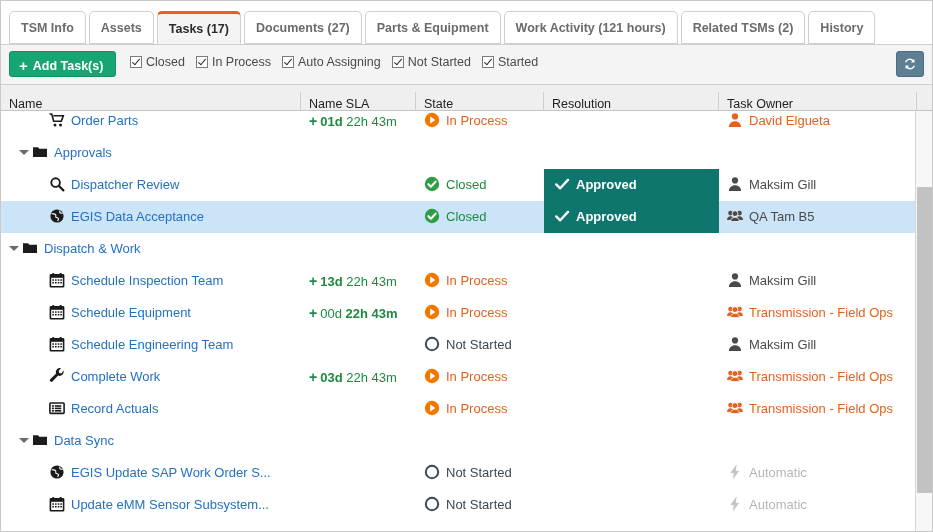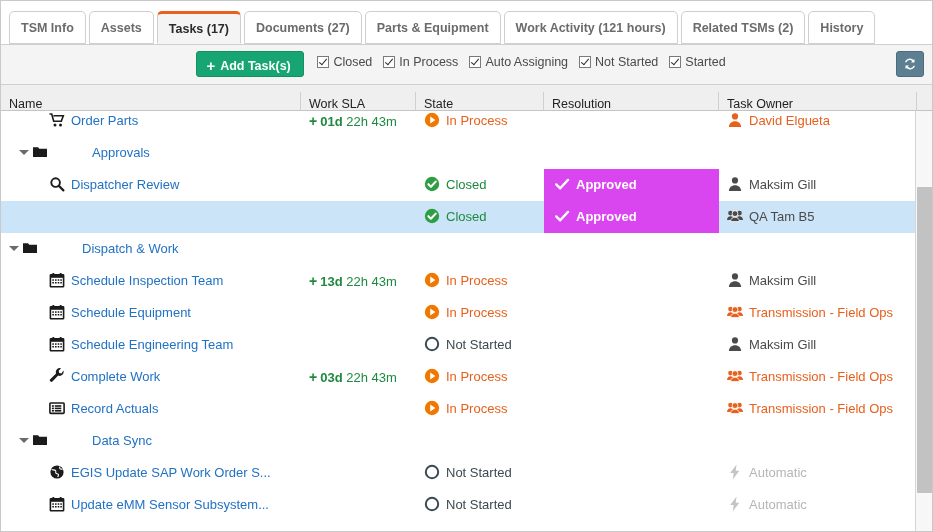--- a/index.html
+++ b/index.html
@@ -61,21 +61,20 @@
 
   
   .toolbar {
     position: relative;
     height: 40px;
     box-sizing: border-box;
     background: #f4f4f4;
     border-bottom: 1px solid #cfcfcf;
     padding: 0 8px;
     white-space: nowrap;
-    text-align: center;
   }
   .addbtn {
     display: inline-block;
     vertical-align: middle;
     margin-top: 6px;
     height: 26px;
     line-height: 26px;
     padding: 0 12px 0 9px;
     background: #17a673;
     color: #ffffff;
@@ -185,28 +184,28 @@
     top: 0;
     height: 32px;
     line-height: 32px;
     font-size: 13px;
     box-sizing: border-box;
     overflow: hidden;
     white-space: nowrap;
     padding-left: 8px;
   }
   .cell.resolution-approved {
-    background: #d946ef;
+    background: #0f766e;
     color: #ffffff;
     font-weight: bold;
     padding-left: 10px;
   }
 
   .name-link { color: #2272c4; cursor: pointer; }
-  .name-group { color: #2272c4; font-weight: normal; margin-left: 38px; }
+  .name-group { color: #2272c4; font-weight: normal; }
 
   .ic {
     display: inline-block;
     vertical-align: -3px;
     margin-right: 6px;
     width: 16px;
     height: 16px;
     line-height: 16px;
     text-align: center;
   }
@@ -281,21 +280,21 @@
     <div class="refresh-btn">
       <svg width="16" height="16" viewBox="0 0 16 16">
         <path d="M3 6.2a5 5 0 0 1 8.4-2.1l1.1-1.1v3.6H8.9l1.4-1.4A3.6 3.6 0 0 0 4.4 6.2z" fill="#ffffff"></path>
         <path d="M13 9.8a5 5 0 0 1-8.4 2.1l-1.1 1.1V9.4h3.6l-1.4 1.4a3.6 3.6 0 0 0 5.9-1z" fill="#ffffff"></path>
       </svg>
     </div>
   </div>
 
   <div class="grid-head" id="gridhead">
       <div class="hcell" style="left:0px;width:300px"><span>Name</span></div>
-      <div class="hcell" style="left:300px;width:115px"><span>Work SLA</span></div>
+      <div class="hcell" style="left:300px;width:115px"><span>Name SLA</span></div>
       <div class="hcell" style="left:415px;width:128px"><span>State</span></div>
       <div class="hcell" style="left:543px;width:175px"><span>Resolution</span></div>
       <div class="hcell" style="left:718px;width:198px"><span>Task Owner</span></div>
     </div>
 
   <div class="grid-body">
     <div id="rows" style="margin-top: -6px;">
         <div class="row">
           <div class="cell" style="left:0px;width:300px;padding-left:48px"><span class="ic"><svg width="16" height="16" viewBox="0 0 16 16">
                 <path d="M0.5 2h2.2l2 7.2h7.6l2-5.4H4.4" fill="none" stroke="#1b1b1b" stroke-width="1.6"></path>
@@ -334,20 +333,25 @@
               </svg></span><span class="state-closed">Closed</span></div>
           <div class="cell resolution-approved" style="left:543px;width:175px"><span class="ic"><svg width="16" height="16" viewBox="0 0 16 16">
                 <path d="M2.2 8.4 6.2 12.3 14 3.9" fill="none" stroke="#ffffff" stroke-width="2.4" stroke-linecap="round" stroke-linejoin="round"></path>
               </svg></span><span>Approved</span></div>
           <div class="cell" style="left:718px;width:198px"><span class="ic"><svg width="16" height="16" viewBox="0 0 16 16">
                 <circle cx="8" cy="4.4" r="3.1" fill="#4a4a4a"></circle>
                 <path d="M1.9 15c0-3.6 2.7-5.8 6.1-5.8S14.1 11.4 14.1 15z" fill="#4a4a4a"></path>
               </svg></span><span class="owner-dark">Maksim Gill</span></div>
         </div>
         <div class="row sel">
+          <div class="cell" style="left:0px;width:300px;padding-left:48px"><span class="ic"><svg width="16" height="16" viewBox="0 0 16 16">
+                <circle cx="8" cy="8" r="6.6" fill="#1b1b1b"></circle>
+                <path d="M2.6 5.5c1.6.6 3 .2 4 1.2.7.7-.4 1.6.3 2.4.8.9 2.2.3 2.6 1.6.2.8-.5 1.6-.9 2.4" fill="none" stroke="#ffffff" stroke-width="1.1"></path>
+                <path d="M11 2.6c-.7 1-.3 2 .5 2.4.7.3 1.6-.2 2.2.4" fill="none" stroke="#ffffff" stroke-width="1.1"></path>
+              </svg></span><span class="name-link">EGIS Data Acceptance</span></div>
           <div class="cell" style="left:300px;width:115px"></div>
           <div class="cell" style="left:415px;width:128px"><span class="ic"><svg width="16" height="16" viewBox="0 0 16 16">
                 <circle cx="8" cy="8" r="7.2" fill="#2e9e45"></circle>
                 <path d="M4.4 8.2 6.9 10.7 11.7 5.6" fill="none" stroke="#ffffff" stroke-width="2.1" stroke-linecap="round" stroke-linejoin="round"></path>
               </svg></span><span class="state-closed">Closed</span></div>
           <div class="cell resolution-approved" style="left:543px;width:175px"><span class="ic"><svg width="16" height="16" viewBox="0 0 16 16">
                 <path d="M2.2 8.4 6.2 12.3 14 3.9" fill="none" stroke="#ffffff" stroke-width="2.4" stroke-linecap="round" stroke-linejoin="round"></path>
               </svg></span><span>Approved</span></div>
           <div class="cell" style="left:718px;width:202px"><span class="ic"><svg width="16" height="16" viewBox="0 0 16 16">
                 <circle cx="3.5" cy="5.1" r="2.3" fill="#4a4a4a"></circle>
@@ -405,20 +409,21 @@
                   <rect x="3.3" y="7.3" width="1.6" height="1.5"></rect>
                   <rect x="6" y="7.3" width="1.6" height="1.5"></rect>
                   <rect x="8.7" y="7.3" width="1.6" height="1.5"></rect>
                   <rect x="11.3" y="7.3" width="1.6" height="1.5"></rect>
                   <rect x="3.3" y="10" width="1.6" height="1.5"></rect>
                   <rect x="6" y="10" width="1.6" height="1.5"></rect>
                   <rect x="8.7" y="10" width="1.6" height="1.5"></rect>
                   <rect x="11.3" y="10" width="1.6" height="1.5"></rect>
                 </g>
               </svg></span><span class="name-link">Schedule Equipment</span></div>
+          <div class="cell" style="left:300px;width:115px"><span class="sla"><span class="pm">+</span><span class="">00d</span> <span class="b">22h 43m</span></span></div>
           <div class="cell" style="left:415px;width:128px"><span class="ic"><svg width="16" height="16" viewBox="0 0 16 16">
                 <circle cx="8" cy="8" r="7.2" fill="#f07800"></circle>
                 <path d="M6.2 4.6 11.4 8 6.2 11.4z" fill="#ffffff"></path>
               </svg></span><span class="state-inprocess">In Process</span></div>
           <div class="cell" style="left:543px;width:175px"></div>
           <div class="cell" style="left:718px;width:198px"><span class="ic"><svg width="16" height="16" viewBox="0 0 16 16">
                 <circle cx="3.5" cy="5.1" r="2.3" fill="#e8601c"></circle>
                 <path d="M0 12c0-2.4 1.6-3.8 3.5-3.8S7 9.6 7 12z" fill="#e8601c"></path>
                 <circle cx="12.5" cy="5.1" r="2.3" fill="#e8601c"></circle>
                 <path d="M9 12c0-2.4 1.6-3.8 3.5-3.8S16 9.6 16 12z" fill="#e8601c"></path>

